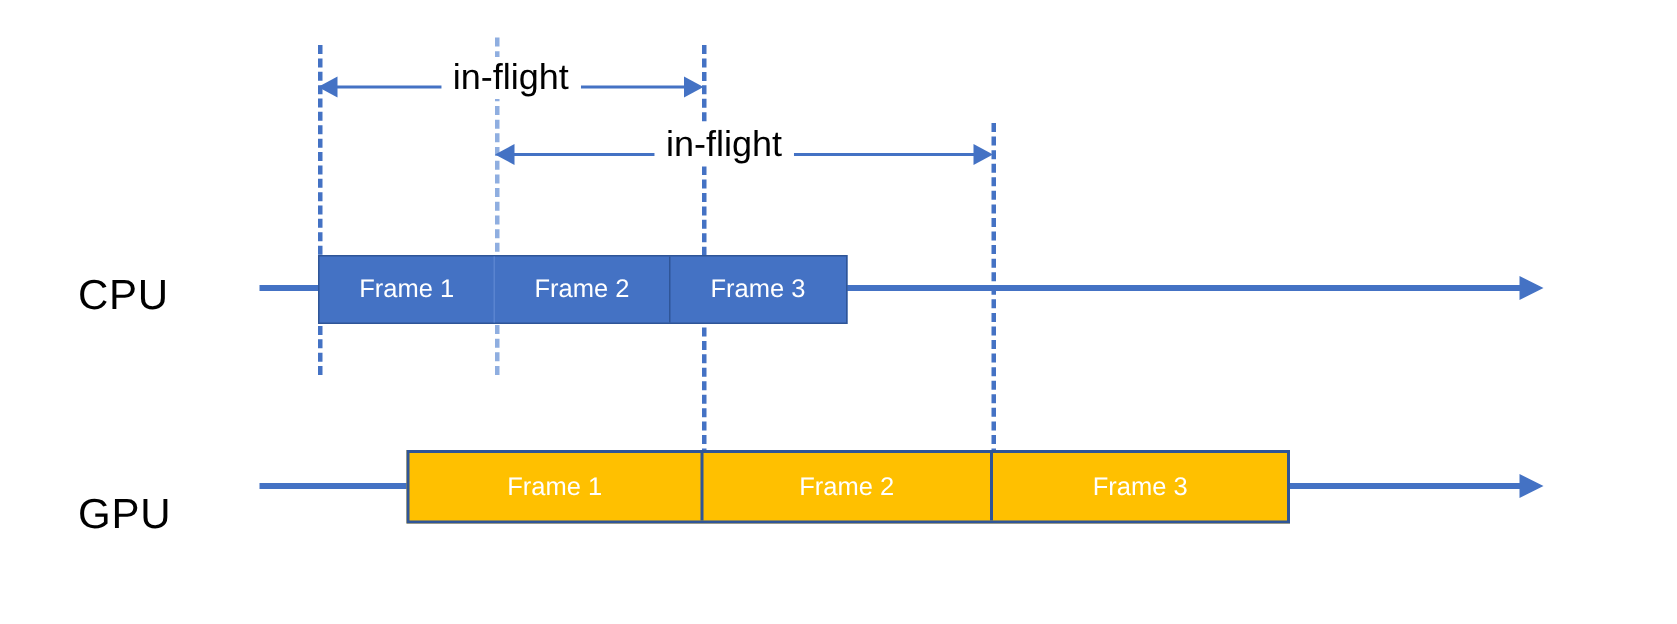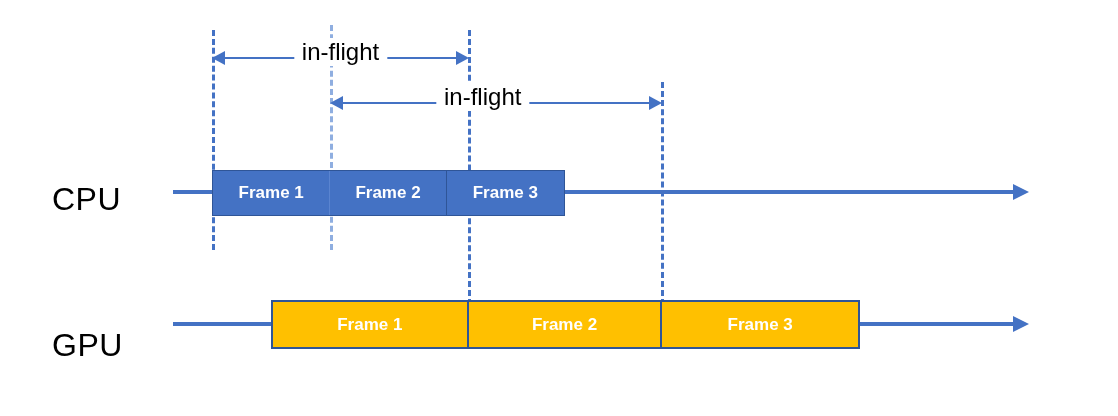--- a/index.html
+++ b/index.html
@@ -14,21 +14,21 @@
     position: relative;
     width: 1118px;
     height: 416px;
     background: #ffffff;
     overflow: hidden;
   }
 
   
   .row-label {
     position: absolute;
-    font-size: 32px;
+    font-size: 28px;
     color: #000000;
     letter-spacing: 0.5px;
     white-space: nowrap;
   }
   #cpu-label { left: 52px; top: 181px; }
   #gpu-label { left: 52px; top: 327px; }
 
   
   .axis {
     position: absolute;
@@ -50,21 +50,21 @@
     box-sizing: border-box;
     display: flex;
   }
   .seg {
     box-sizing: border-box;
     display: flex;
     align-items: center;
     justify-content: center;
     color: #ffffff;
     font-size: 17px;
-    font-weight: bold;
+    font-weight: normal;
     white-space: nowrap;
   }
   .bar-cpu {
     border: 1px solid #2F5597;
     background: #4472C4;
   }
   .bar-cpu .seg { border-right: 1px solid #2F5597; }
   .bar-cpu .seg:last-child { border-right: none; }
   .bar-cpu .seg.soft { border-right: 1px solid #5A84D0; }
 

